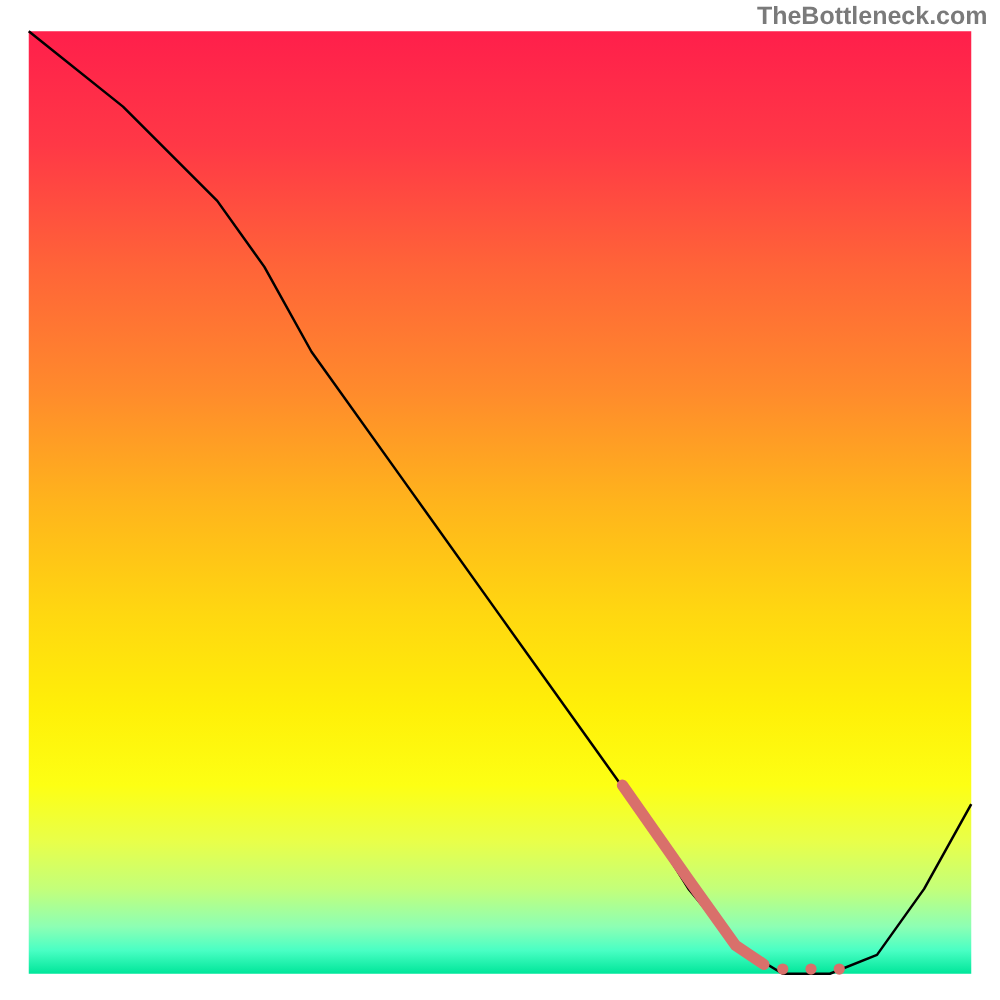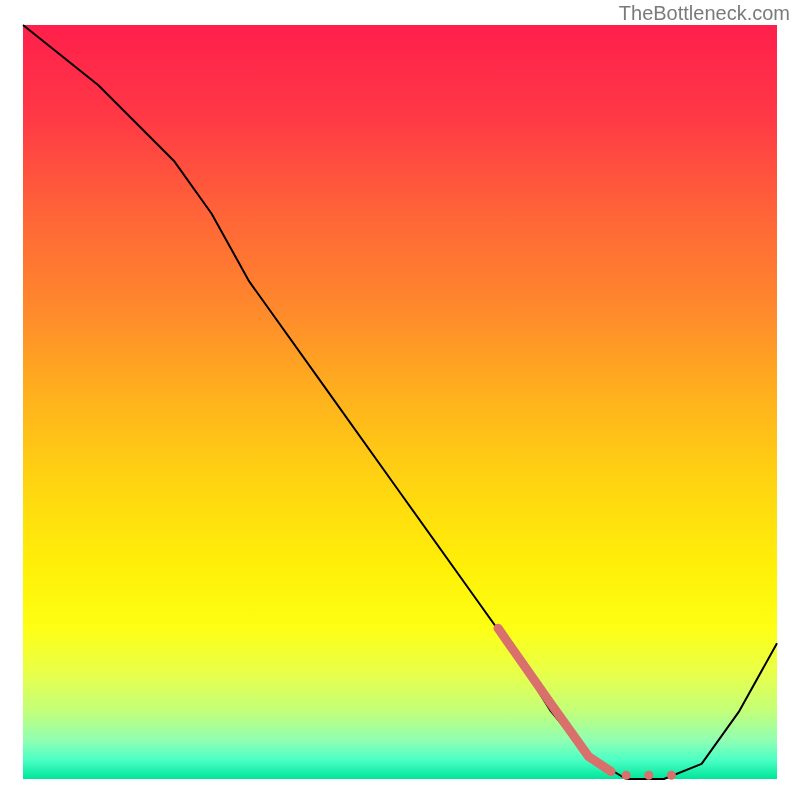--- a/index.html
+++ b/index.html
@@ -14,21 +14,21 @@
   .chart-wrap {
     position: relative;
     width: 800px;
     height: 800px;
   }
   .attribution {
     position: absolute;
     top: 2px;
     right: 10px;
     font-size: 20px;
-    font-weight: 400;
+    font-weight: 700;
     color: #7a7a7a;
     z-index: 10;
   }
   svg {
     position: absolute;
     top: 0;
     left: 0;
   }
 </style>
 </head>

